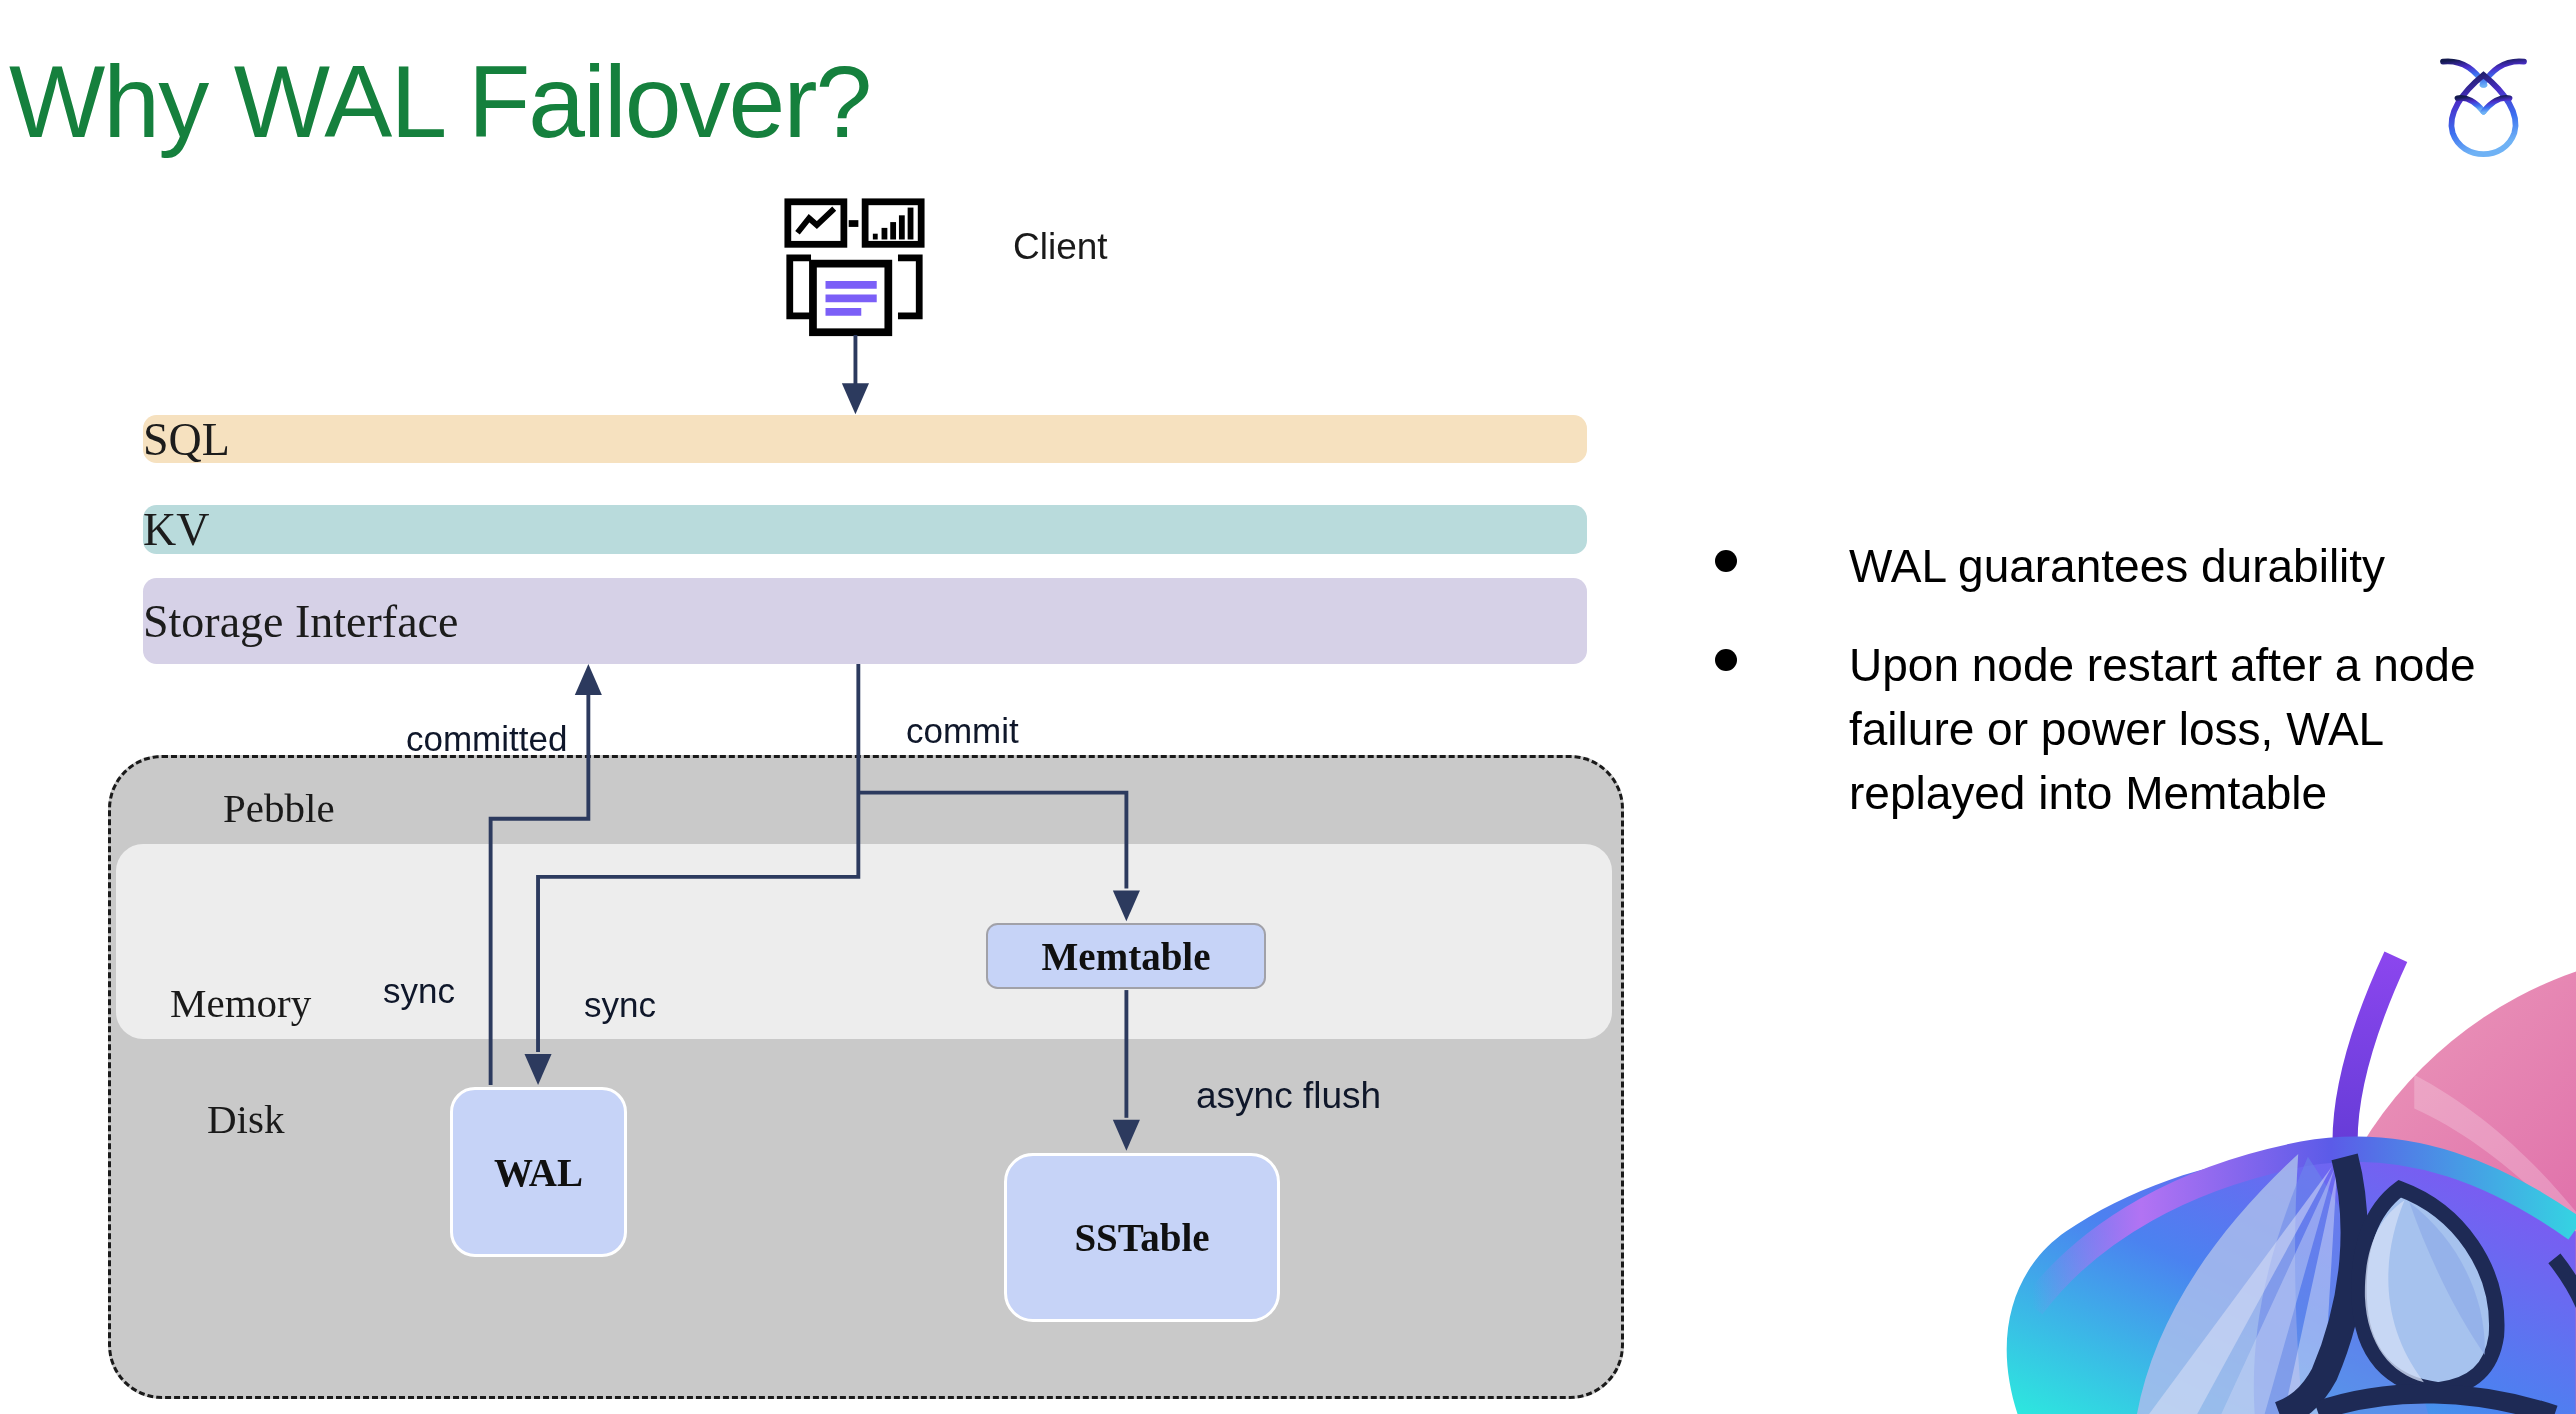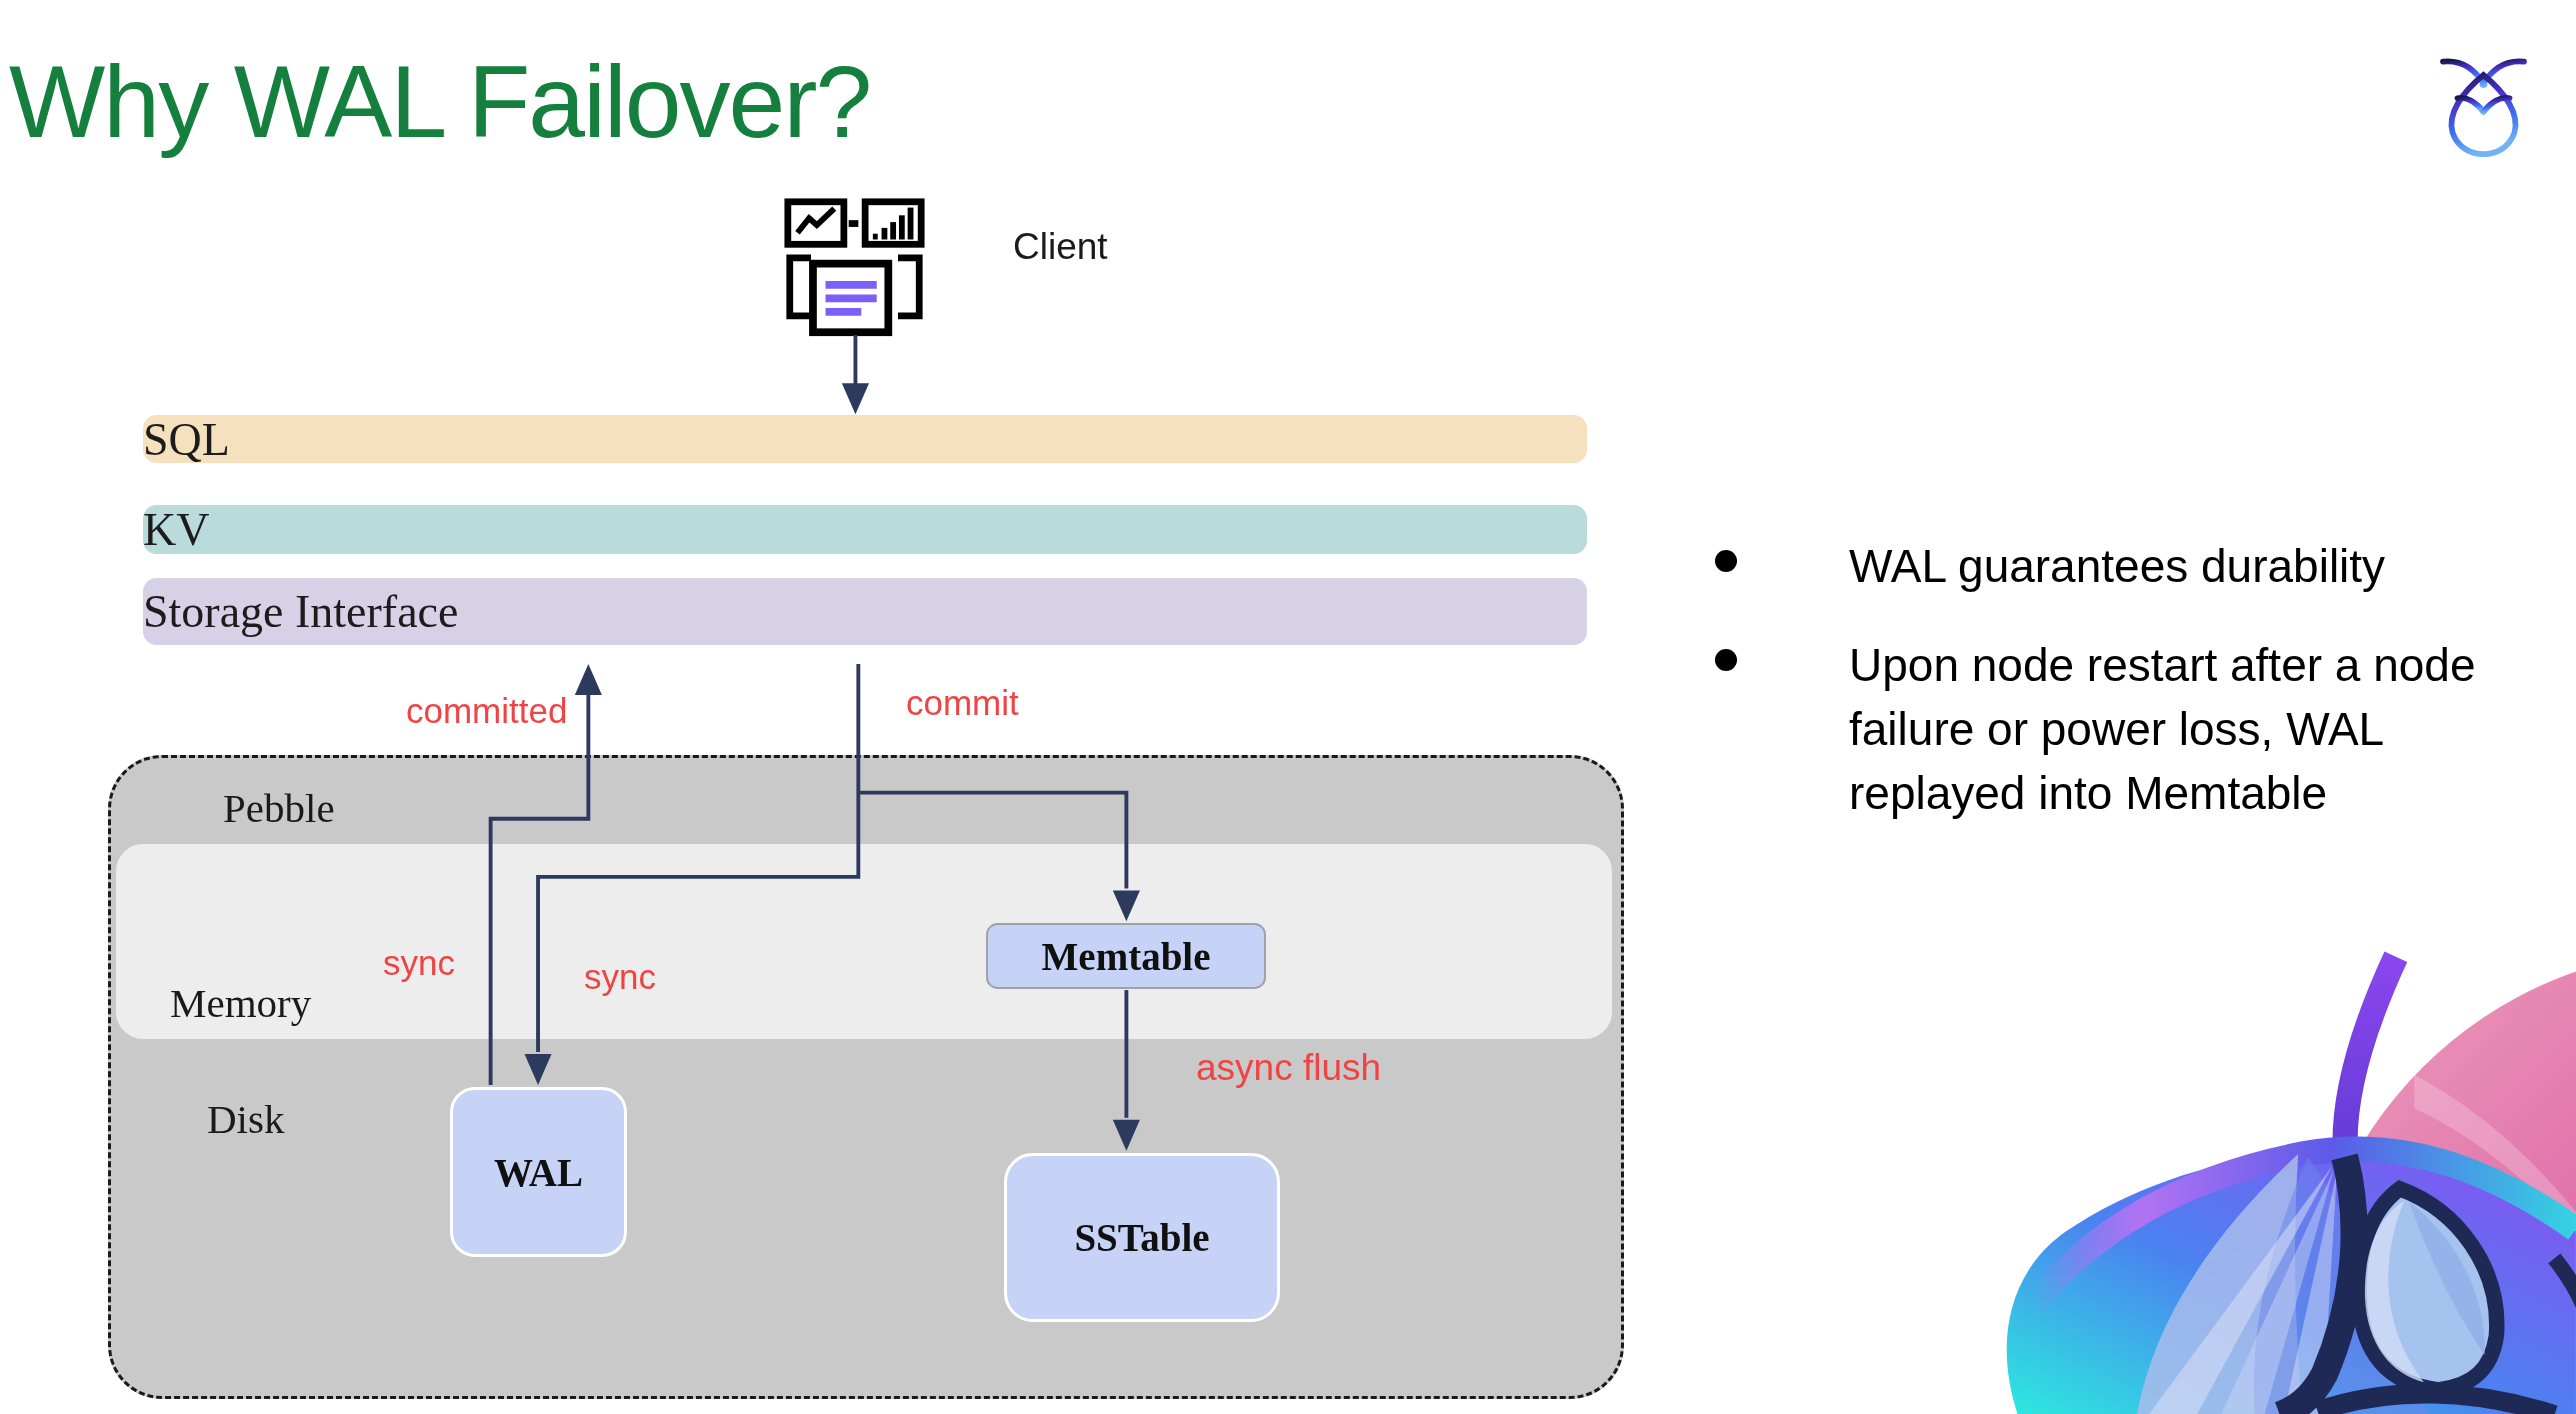--- a/index.html
+++ b/index.html
@@ -18,41 +18,41 @@
   #title{left:9px;top:46px;font-size:102px;font-weight:normal;letter-spacing:-1.9px;color:#15803d;line-height:1.1;}
 
   
   #client-label{left:1013px;top:226px;font-size:37px;color:#1a1a1a;}
 
   
   .layer{left:143px;width:1444px;border-radius:13.5px;display:flex;align-items:center;justify-content:flex-start;
          font-family:"Liberation Serif",serif;font-size:46px;color:#1c1c1c;}
   #layer-sql{top:415px;height:48px;background:var(--sql_bar);}
   #layer-kv{top:505px;height:49px;background:var(--kv_bar);}
-  #layer-storage{top:578px;height:67px;background:var(--storage_bar);}
+  #layer-storage{top:578px;height:86px;background:var(--storage_bar);}
 
   
   #pebble{left:108px;top:755px;width:1516px;height:644px;background:var(--pebble_bg);
           border:3.9px dashed #1a1a1a;border-radius:54px;}
   #memory-band{left:116px;top:844px;width:1496px;height:195px;background:var(--memory_bg);border-radius:27px;}
 
   .zone-label{font-family:"Liberation Serif",serif;font-size:41px;color:#1a1a1a;}
   #pebble-label{left:223px;top:784px;}
   #memory-label{left:158px;top:979px;margin-left:12px;}
   #disk-label{left:207px;top:1095px;}
 
   
   .node{background:var(--node_fill);display:flex;align-items:center;justify-content:center;
         font-family:"Liberation Serif",serif;font-weight:bold;font-size:39px;color:#101010;}
   #node-wal{left:450px;top:1087px;width:177px;height:170px;border:3.9px solid #ffffff;border-radius:25px;}
   #node-memtable{left:986px;top:923px;width:280px;height:66px;border:2.9px solid #a1a1a8;border-radius:11.6px;}
   #node-sstable{left:1004px;top:1153px;width:276px;height:169px;border:3.9px solid #ffffff;border-radius:29px;}
 
   
-  .edge-label{font-size:35px;color:#ef4444;}
+  .edge-label{font-size:35px;color:#0f172a;margin-top:28px;}
   #lbl-committed{left:406px;top:691px;}
   #lbl-commit{left:906px;top:683px;}
   #lbl-sync-left{left:383px;top:943px;}
   #lbl-sync-right{left:584px;top:957px;}
   #lbl-async{left:1196px;top:1047px;font-size:37px;}
 
   
   #flow-arrows{left:0;top:0;width:2576px;height:1415px;pointer-events:none;}
   .flow{stroke:var(--arrow);stroke-width:4;fill:none;}
   .head{fill:var(--arrow);}

